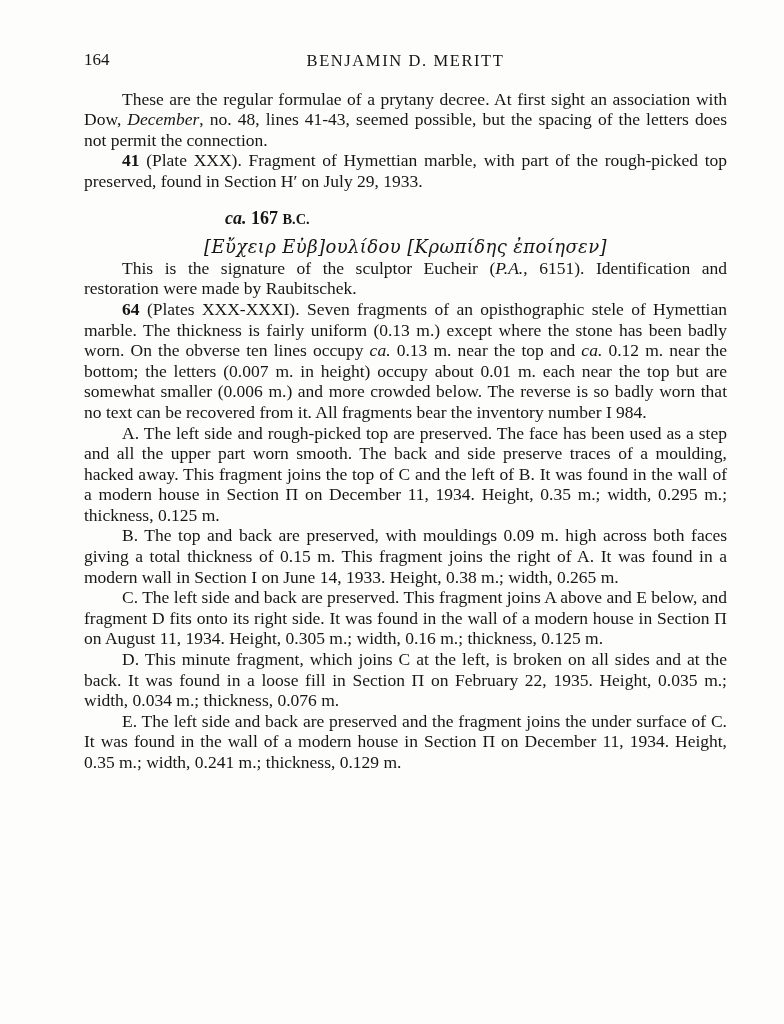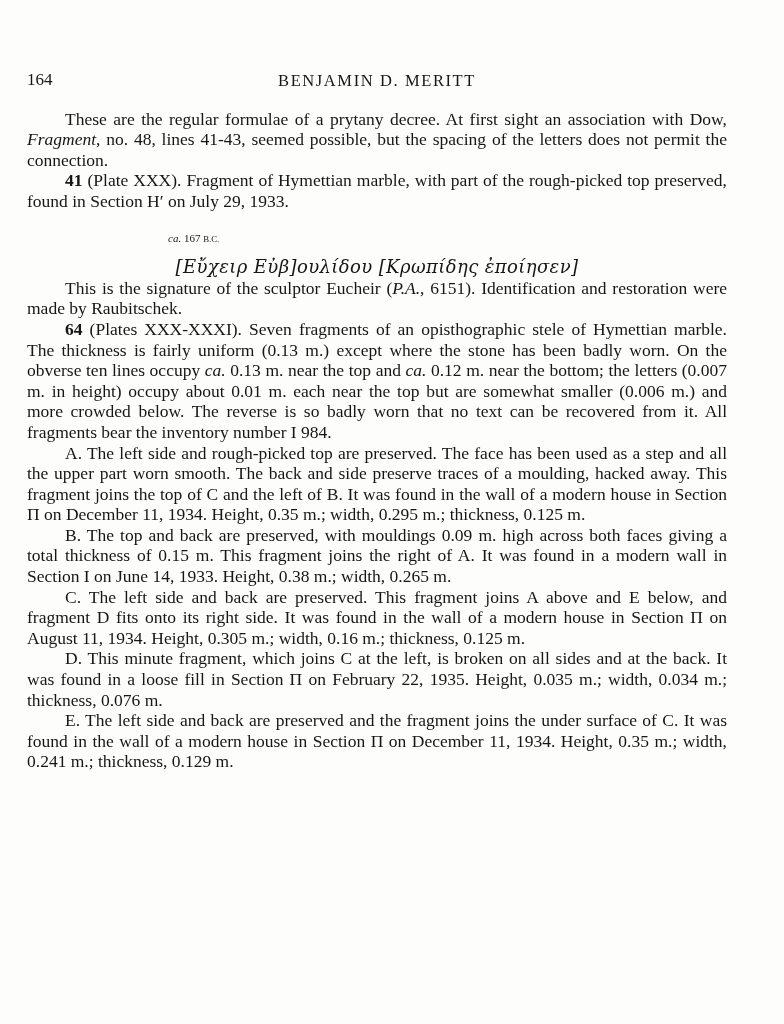--- a/index.html
+++ b/index.html
@@ -16,22 +16,21 @@
     font-family: "Liberation Serif", "DejaVu Serif", serif;
     font-size: 17.5px;
     line-height: 20.6px;
     -webkit-font-smoothing: antialiased;
   }
   .page {
     position: relative;
     box-sizing: border-box;
     width: 784px;
     height: 718px;
-    padding: 50px 57px 0 27px;
-    margin-top: 20px;
+    padding: 50px 57px 0 84px;
   }
   .page-header {
     position: relative;
     text-align: center;
     margin-bottom: 17px;
   }
   .page-number {
     position: absolute;
     left: 0;
     top: 0;
@@ -49,42 +48,43 @@
   .sp-entry { margin-top: 20px; }
   .sp-entry64 { margin-top: 22px; }
   .sp-sig { margin-top: 12px; }
   .measure {
     margin: 10px 0 0 31px;
     text-indent: 0;
     text-align: justify;
   }
   .date-line {
     margin: 16px 0 0 141px;
-    font-size: 11px;
+    font-size: 18px;
+    font-weight: bold;
   }
   .inscription {
     margin-top: 8px;
     text-align: center;
     font-family: "DejaVu Serif", serif;
     font-style: italic;
     font-size: 18px;
     letter-spacing: 0.4px;
   }
 </style>
 </head>
 <body>
 
 <div class="page">
 
   <div class="page-header">
     <span class="page-number">164</span>
     <span class="running-head">BENJAMIN D. MERITT</span>
   </div>
 
-  <p class="body-para rich"><span>These are the regular formulae of a prytany decree.  At first sight an association with Dow, </span><span style="font-style: italic;">Fragment</span><span>, no. 48, lines 41-43, seemed possible, but the spacing of the letters does not permit the connection.</span></p>
+  <p class="body-para rich"><span>These are the regular formulae of a prytany decree.  At first sight an association with Dow, </span><span style="font-style: italic;">December</span><span>, no. 48, lines 41-43, seemed possible, but the spacing of the letters does not permit the connection.</span></p>
 
   <p class="body-para rich sp-entry"><span style="font-weight: 700;">41</span><span> (Plate XXX).  Fragment of Hymettian marble, with part of the rough-picked top preserved, found in Section Η′ on July 29, 1933.</span></p>
 
 
   <div class="date-line rich"><span style="font-style: italic;">ca.</span><span> 167 </span><span style="font-size: 0.8em;">B.C.</span></div>
 
   <div class="inscription">[Εὔχειρ Εὐβ]ουλίδου [Κρωπίδης ἐποίησεν]</div>
 
   <p class="body-para rich sp-sig"><span>This is the signature of the sculptor Eucheir (</span><span style="font-style: italic;">P.A.</span><span>, 6151).  Identification and restoration were made by Raubitschek.</span></p>
 

